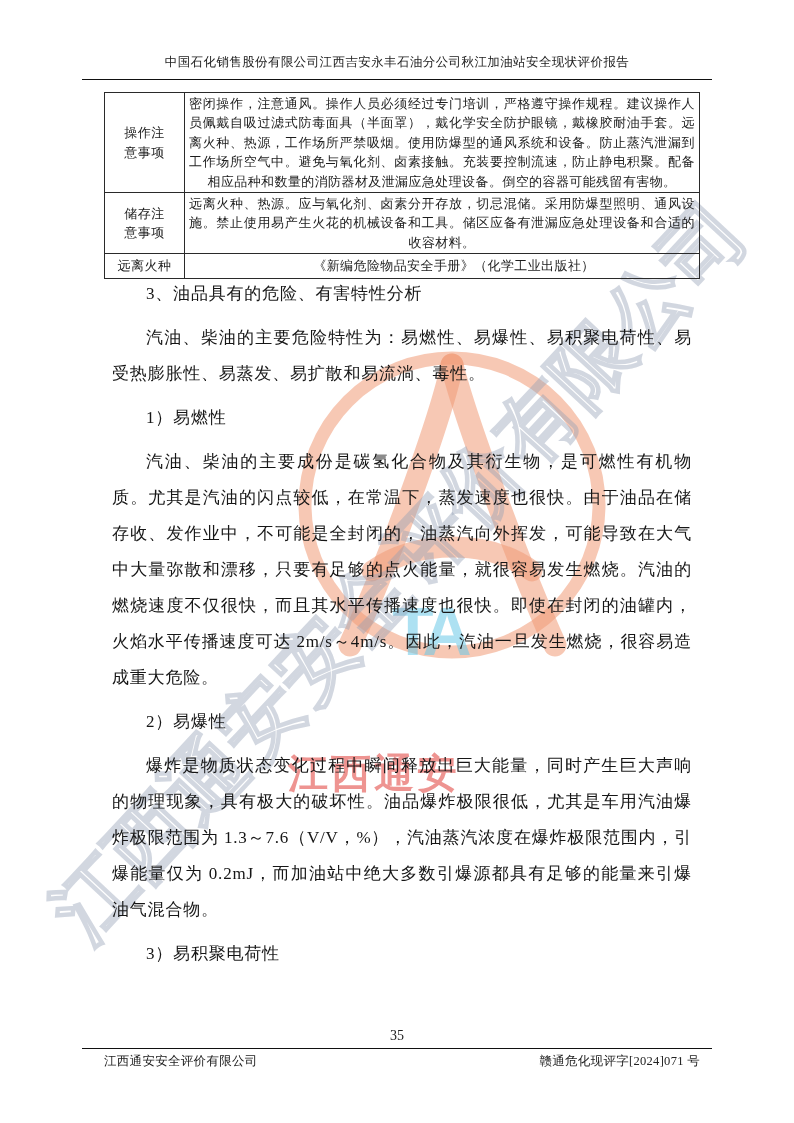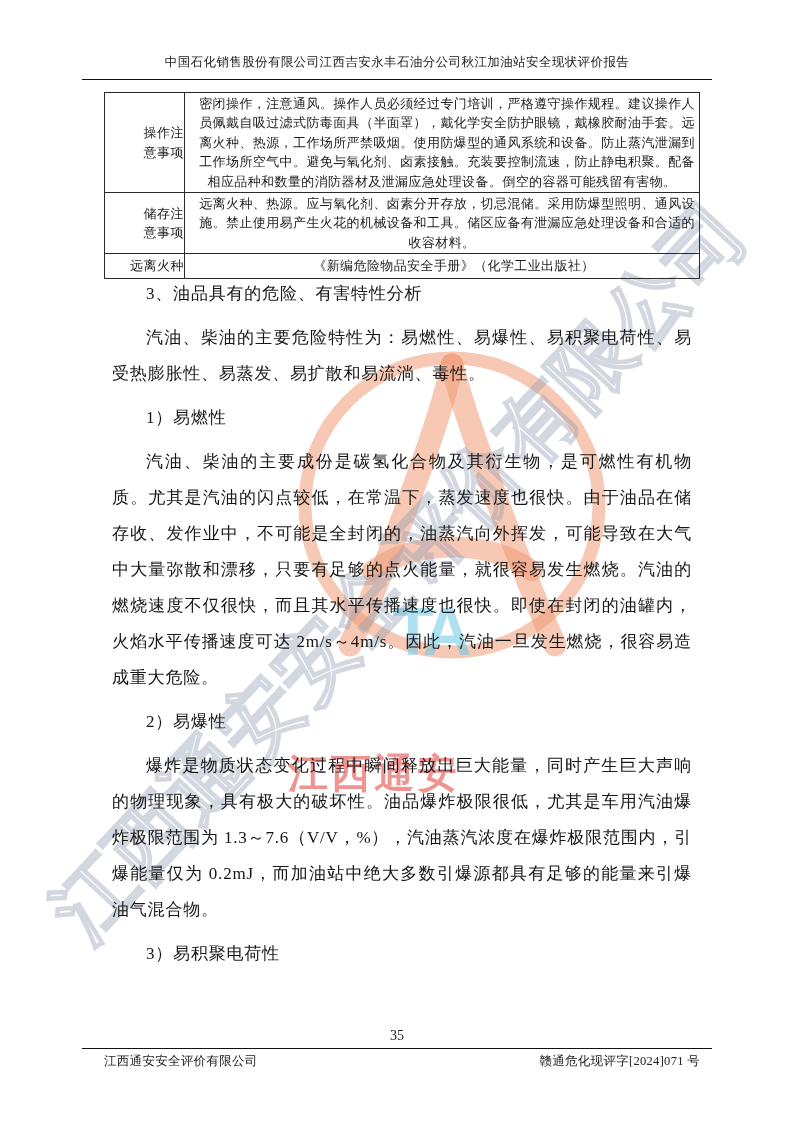--- a/index.html
+++ b/index.html
@@ -55,21 +55,21 @@
   .header-rule {
     position: absolute; top: 79px; left: 82px; width: 630px;
     border-top: 1.6px solid #111;
   }
 
   table.props {
     position: absolute; top: 92px; left: 104px; width: 596px;
     border-collapse: collapse; table-layout: fixed;
     font-size: 13px; color: #1c1c1c;
   }
-  table.props td { border: 1.4px solid #2a2a2a; vertical-align: middle; text-align: right; }
+  table.props td { border: 1.4px solid #2a2a2a; vertical-align: middle; }
   td.lbl {
     width: 80px; text-align: center; white-space: pre-line;
     line-height: 19.5px; padding: 2px 0; letter-spacing: 0.5px;
   }
   td.val {
     padding: 1px 4px; line-height: 19.4px;
     text-align: justify; text-align-last: center; letter-spacing: 0.4px;
   }
   td.val.center-only { text-align: center; text-align-last: center; padding-left: 28px; }
 

